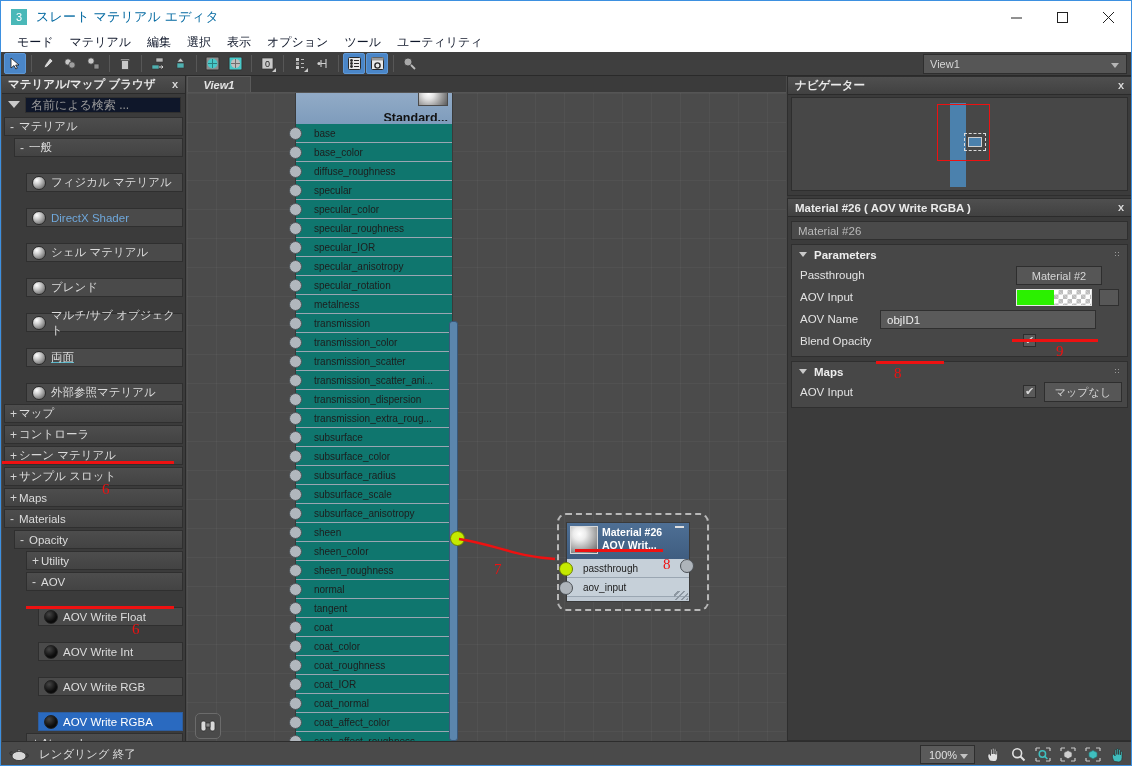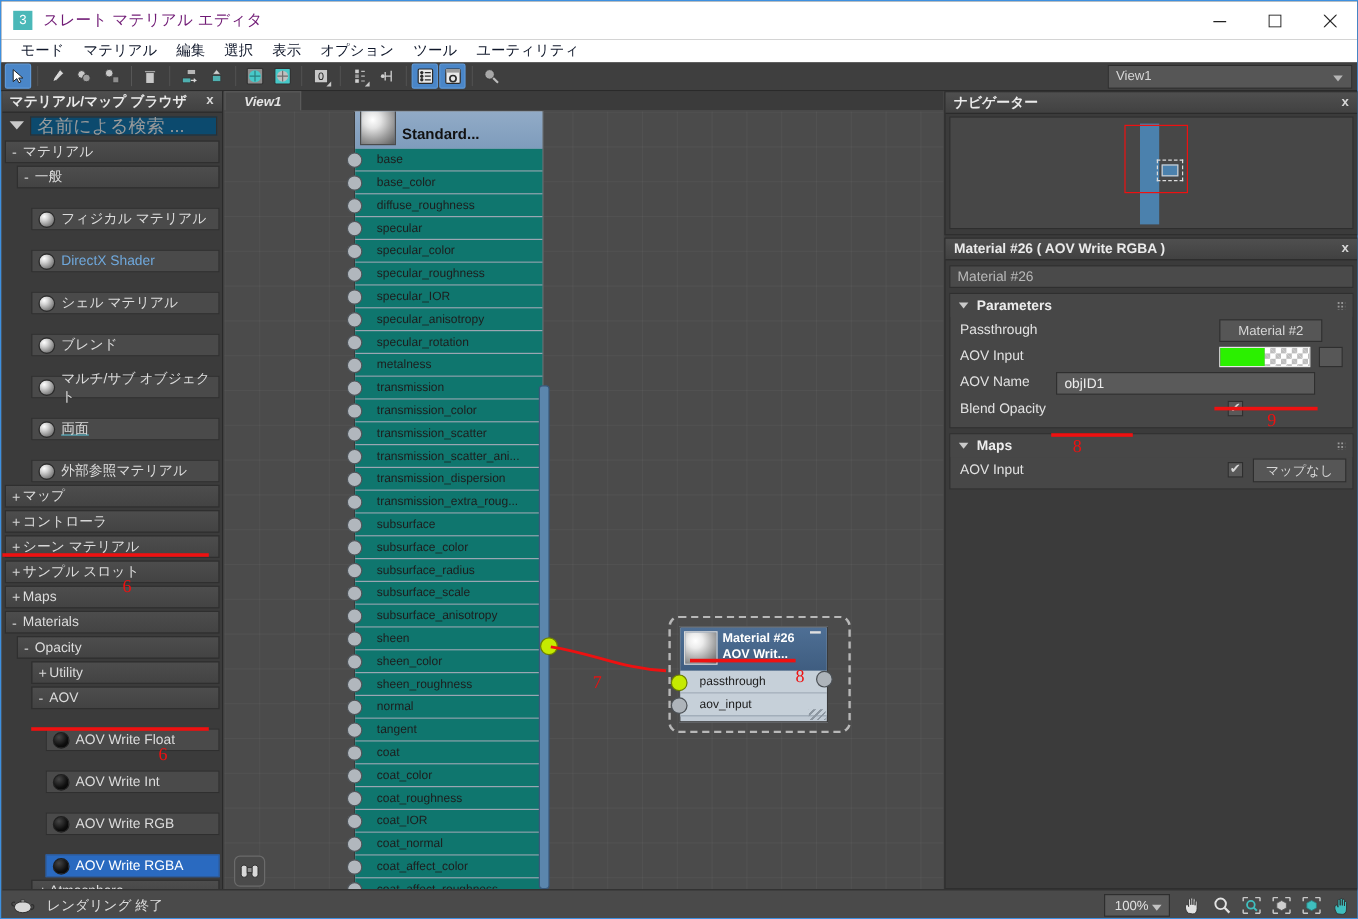--- a/index.html
+++ b/index.html
@@ -23,21 +23,21 @@
     background: #ffffff;
     display: flex; align-items: center;
   }
   #title-icon {
     width: 16px; height: 16px; margin-left: 10px; margin-right: 9px;
     background: #4ab8b8; color: #ffffff;
     font-size: 11px; line-height: 16px; text-align: center;
     font-family: "Liberation Sans", sans-serif;
   }
   #title-text {
-    font-size: 13px; color: #701a75; letter-spacing: .2px;
+    font-size: 13px; color: #0369a1; letter-spacing: .2px;
   }
   .winbtns { position: absolute; right: 0; top: 0; height: 32px; display: flex; }
   .winbtn {
     width: 46px; height: 32px; display: flex; align-items: center; justify-content: center;
     color: #222; font-size: 13px;
   }
   .winbtn svg { display:block; }
 
   
   #menubar {
@@ -98,22 +98,22 @@
   }
   #browser-search {
     height: 21px; display: flex; align-items: center; gap: 5px; padding: 0 4px;
     background: #3b3b3b;
   }
   #browser-search .tri {
     width: 0; height: 0; border-left: 6px solid transparent; border-right: 6px solid transparent;
     border-top: 7px solid #c9c9c9; margin-left: 2px;
   }
   #browser-search .field {
-    flex: 1; height: 16px; background: #0c4a6e; border: 1px solid #2f2f2f;
-    font-size: 15px; color: #9a9a9a; padding-left: 5px; line-height: 15px;
+    flex: 1; height: 16px; background: #0f172a; border: 1px solid #2f2f2f;
+    font-size: 12px; color: #9a9a9a; padding-left: 5px; line-height: 15px;
   }
   #browser-tree {
     flex: 1; overflow: hidden; position: relative;
     background: #3b3b3b; padding: 2px 2px 0 2px;
   }
   .node-row {
     height: 19px; display: flex; align-items: center;
     font-size: 11.5px; color: #dcdcdc;
     background: #4a4a4a; border: 1px solid #2f2f2f;
     margin-bottom: 2px; padding-left: 5px; position: relative;
@@ -171,21 +171,21 @@
     background-size: 29px 29px;
   }
 
   
   #std-node {
     position: absolute; left: 108px; top: -8px; width: 158px;
     background: #b9c3ce; border: 1px solid #3a3a3a;
   }
   #std-header {
     height: 38px; background: linear-gradient(#96aec9,#7e9cbc);
-    display: flex; align-items: flex-end; gap: 5px; padding: 2px 4px 3px 4px;
+    display: flex; align-items: flex-end; gap: 5px; padding: 2px 4px 3px 4px; flex-direction: column;
   }
   #std-header .thumb {
     width: 30px; height: 30px; border: 1px solid #4b4b4b;
     background: radial-gradient(circle at 34% 28%, #ffffff 0%, #e3e3e3 26%, #9d9d9d 62%, #5a5a5a 100%);
   }
   #std-header .ttl {
     font-size: 12.5px; font-weight: bold; color: #121212; line-height: 14px;
     padding-bottom: 2px; overflow: hidden; white-space: nowrap;
   }
   .sock-row {

